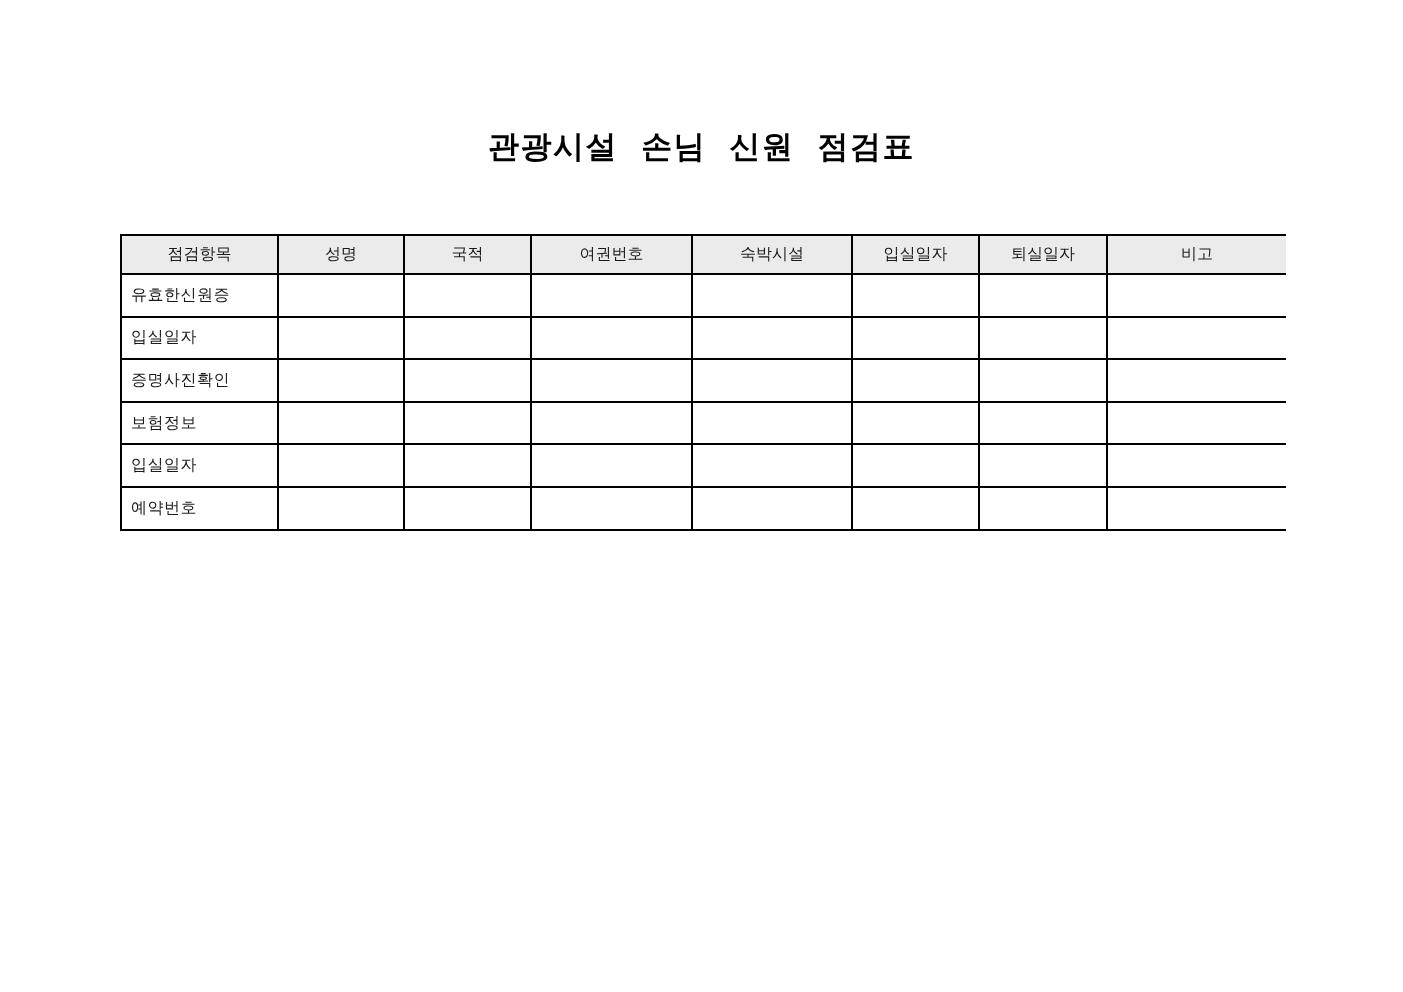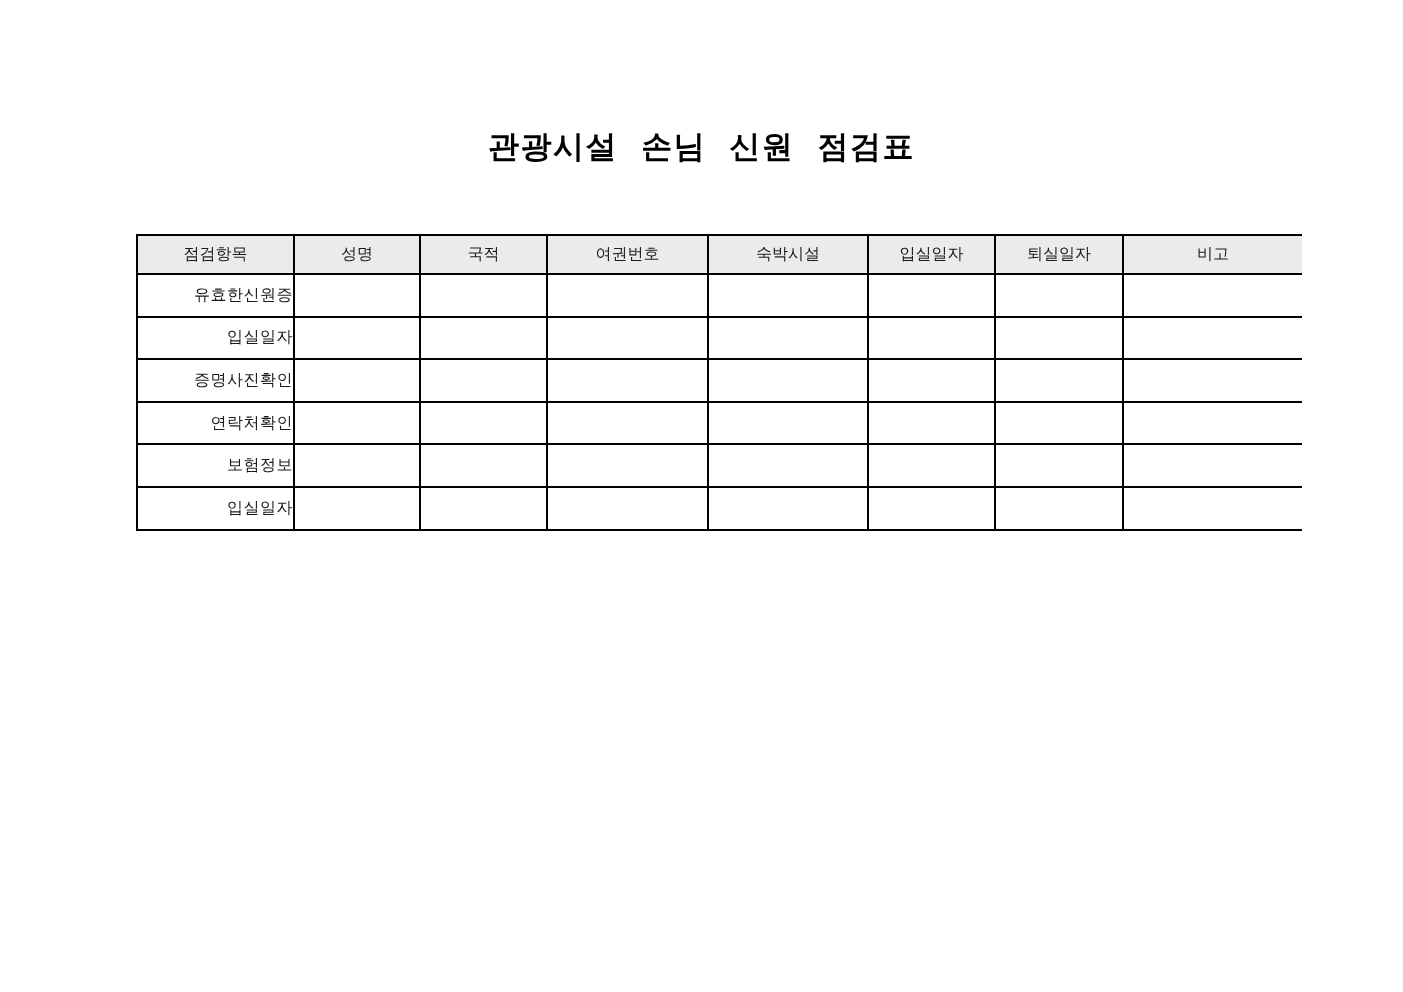--- a/index.html
+++ b/index.html
@@ -30,21 +30,20 @@
     margin-top: 16px;
   }
   table.checklist {
     position: absolute;
     left: 120px;
     top: 234px;
     border-collapse: separate;
     border-spacing: 0;
     table-layout: fixed;
     width: 1166px;
-    margin-left: 16px;
   }
   col.c1 { width: 157px; }
   col.c2 { width: 126px; }
   col.c3 { width: 127px; }
   col.c4 { width: 161px; }
   col.c5 { width: 160px; }
   col.c6 { width: 127px; }
   col.c7 { width: 128px; }
   col.c8 { width: 180px; }
   table.checklist th {
@@ -62,22 +61,22 @@
   table.checklist td {
     height: 42.6px;
     background: #ffffff;
     border-left: 2px solid var(--border-color, #000);
     border-bottom: 2px solid var(--border-color, #000);
     vertical-align: middle;
   }
   table.checklist td.row-label {
     font-size: 16px;
     color: var(--text-color, #1a1a1a);
-    text-align: right;
-    padding-left: 24px;
+    text-align: left;
+    padding-left: 9px;
     letter-spacing: 0.5px;
   }
 </style>
 </head>
 <body>
 
 <div class="page">
   <h1 class="doc-title">관광시설 손님 신원 점검표</h1>
 
   <table class="checklist">
@@ -128,44 +127,44 @@
           <td class="row-label">증명사진확인</td>
           <td></td>
           <td></td>
           <td></td>
           <td></td>
           <td></td>
           <td></td>
           <td></td>
         </tr>
         <tr>
-          <td class="row-label">연락처확인</td>
-          <td></td>
-          <td></td>
-          <td></td>
-          <td></td>
-          <td></td>
-          <td></td>
-          <td></td>
-        </tr>
-        <tr>
           <td class="row-label">보험정보</td>
           <td></td>
           <td></td>
           <td></td>
           <td></td>
           <td></td>
           <td></td>
           <td></td>
         </tr>
         <tr>
           <td class="row-label">입실일자</td>
           <td></td>
           <td></td>
           <td></td>
           <td></td>
           <td></td>
           <td></td>
           <td></td>
         </tr>
+        <tr>
+          <td class="row-label">예약번호</td>
+          <td></td>
+          <td></td>
+          <td></td>
+          <td></td>
+          <td></td>
+          <td></td>
+          <td></td>
+        </tr>
       </tbody>
   </table>
 </div>
 
 </body></html>

